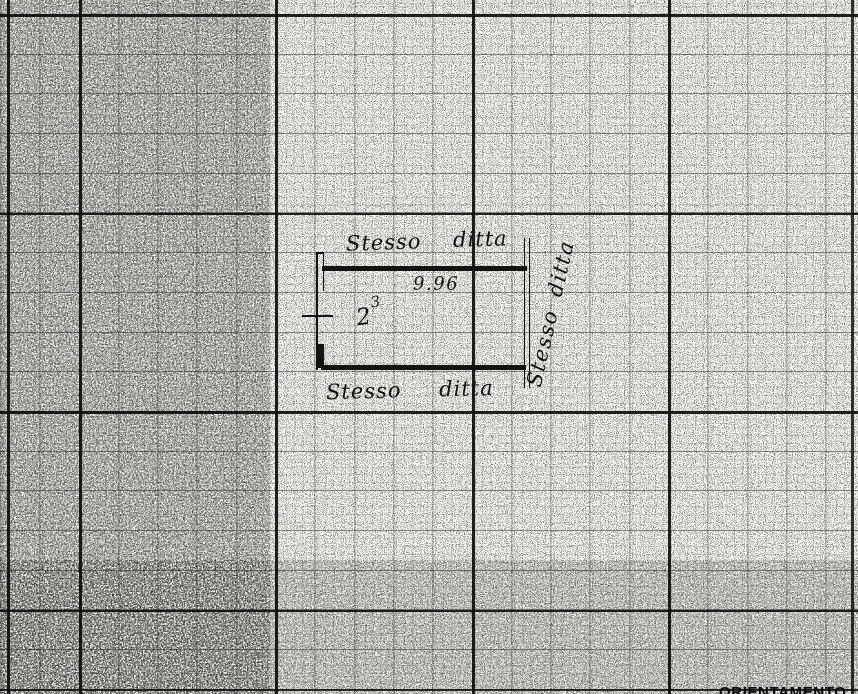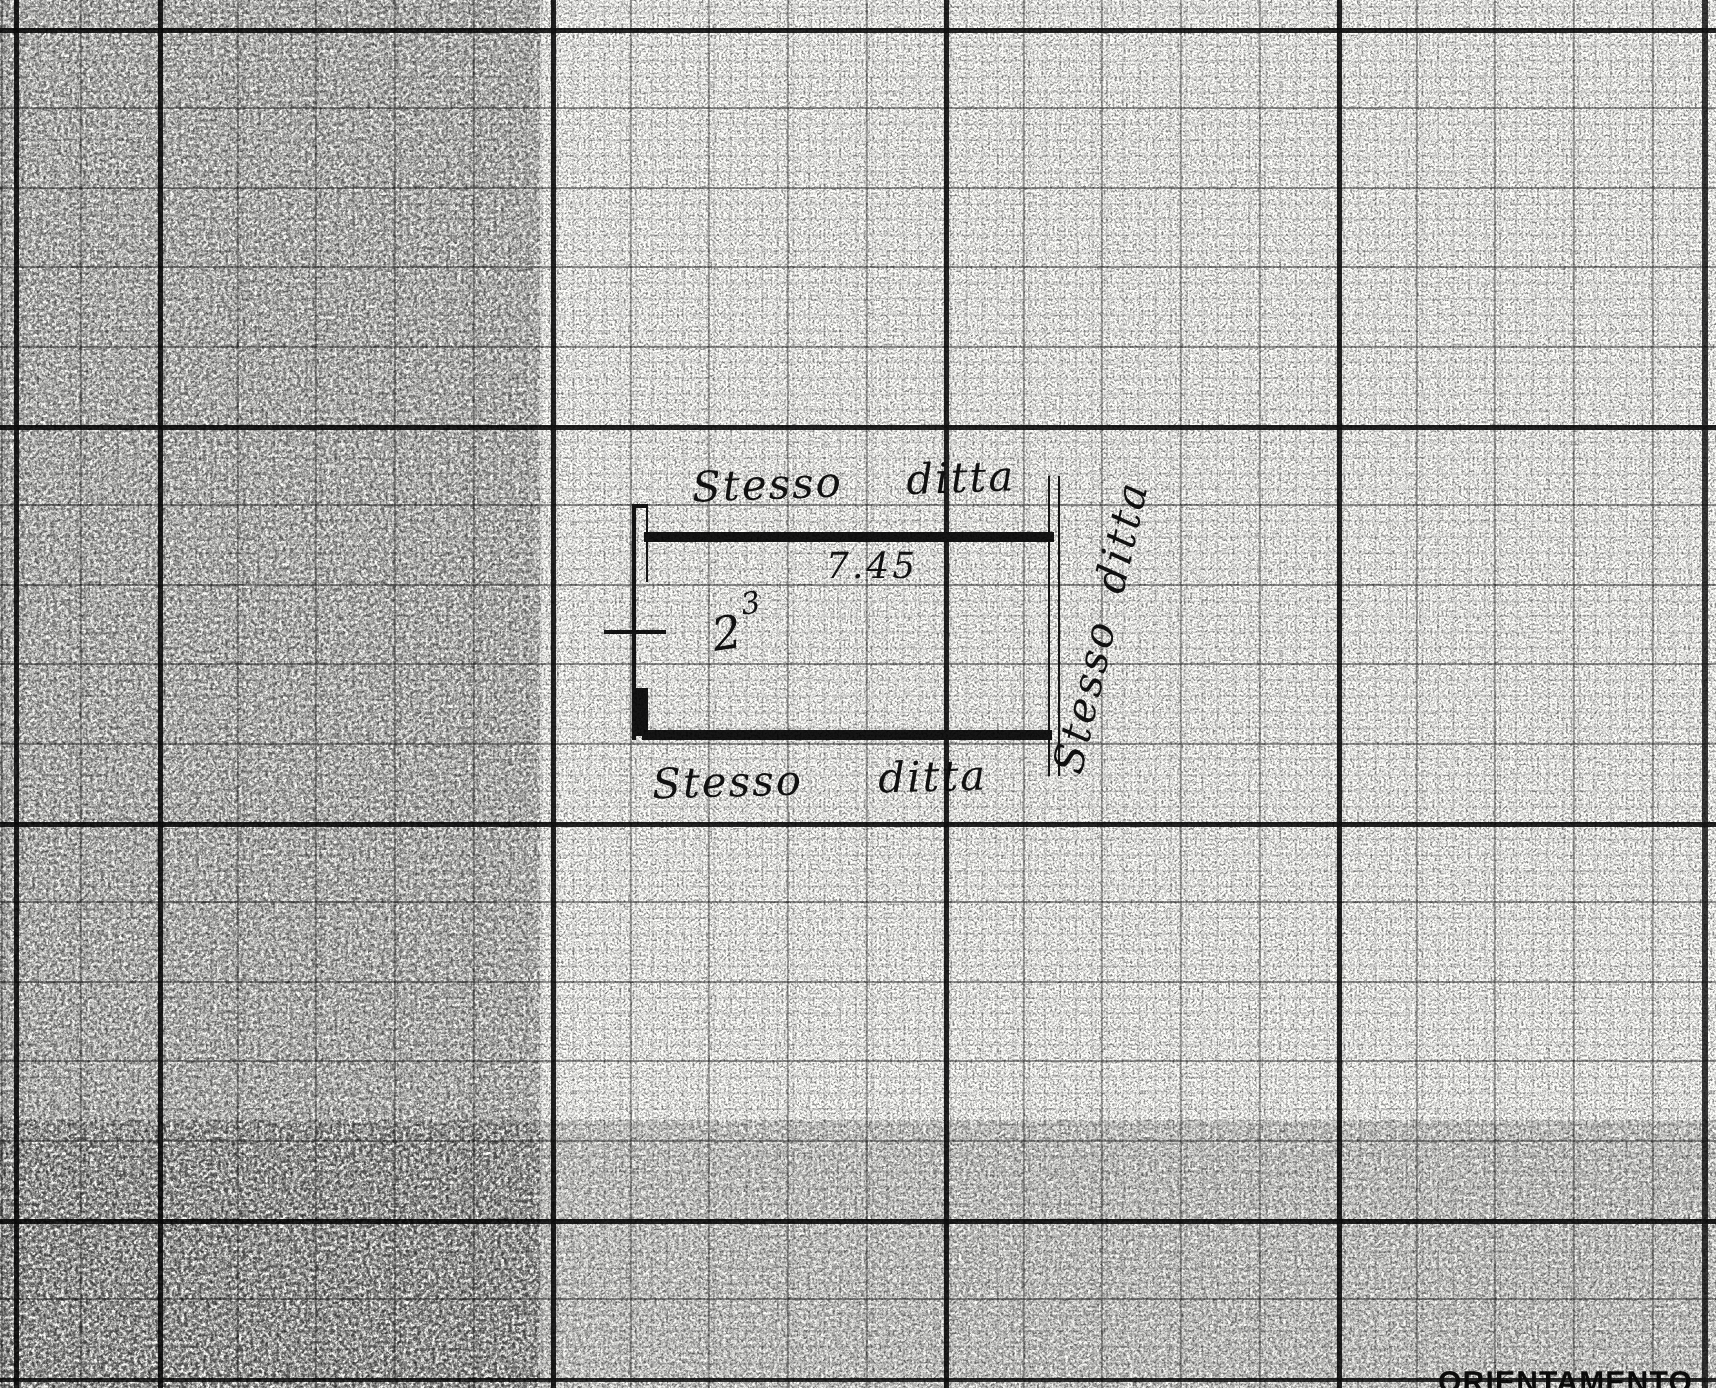--- a/index.html
+++ b/index.html
@@ -89,21 +89,21 @@
   <div class="ink wall-bottom"></div>
   <div class="ink left-outer"></div>
   <div class="ink left-cap"></div>
   <div class="ink left-inner-top"></div>
   <div class="ink left-block-bottom"></div>
   <div class="ink dim-tick"></div>
   <div class="dbl-line"></div>
 
   <div class="hand label-top">Stesso ditta</div>
 
-  <div class="hand label-dim">7.45</div>
+  <div class="hand label-dim">9.96</div>
 
   <div class="hand label-room"><span>2</span><sup>3</sup></div>
 
   <div class="hand label-right">Stesso ditta</div>
 
   <div class="hand label-bottom">Stesso ditta</div>
 
   <div class="footer-frag">ORIENTAMENTO</div>
 
   <svg class="grain" width="858" height="694">

